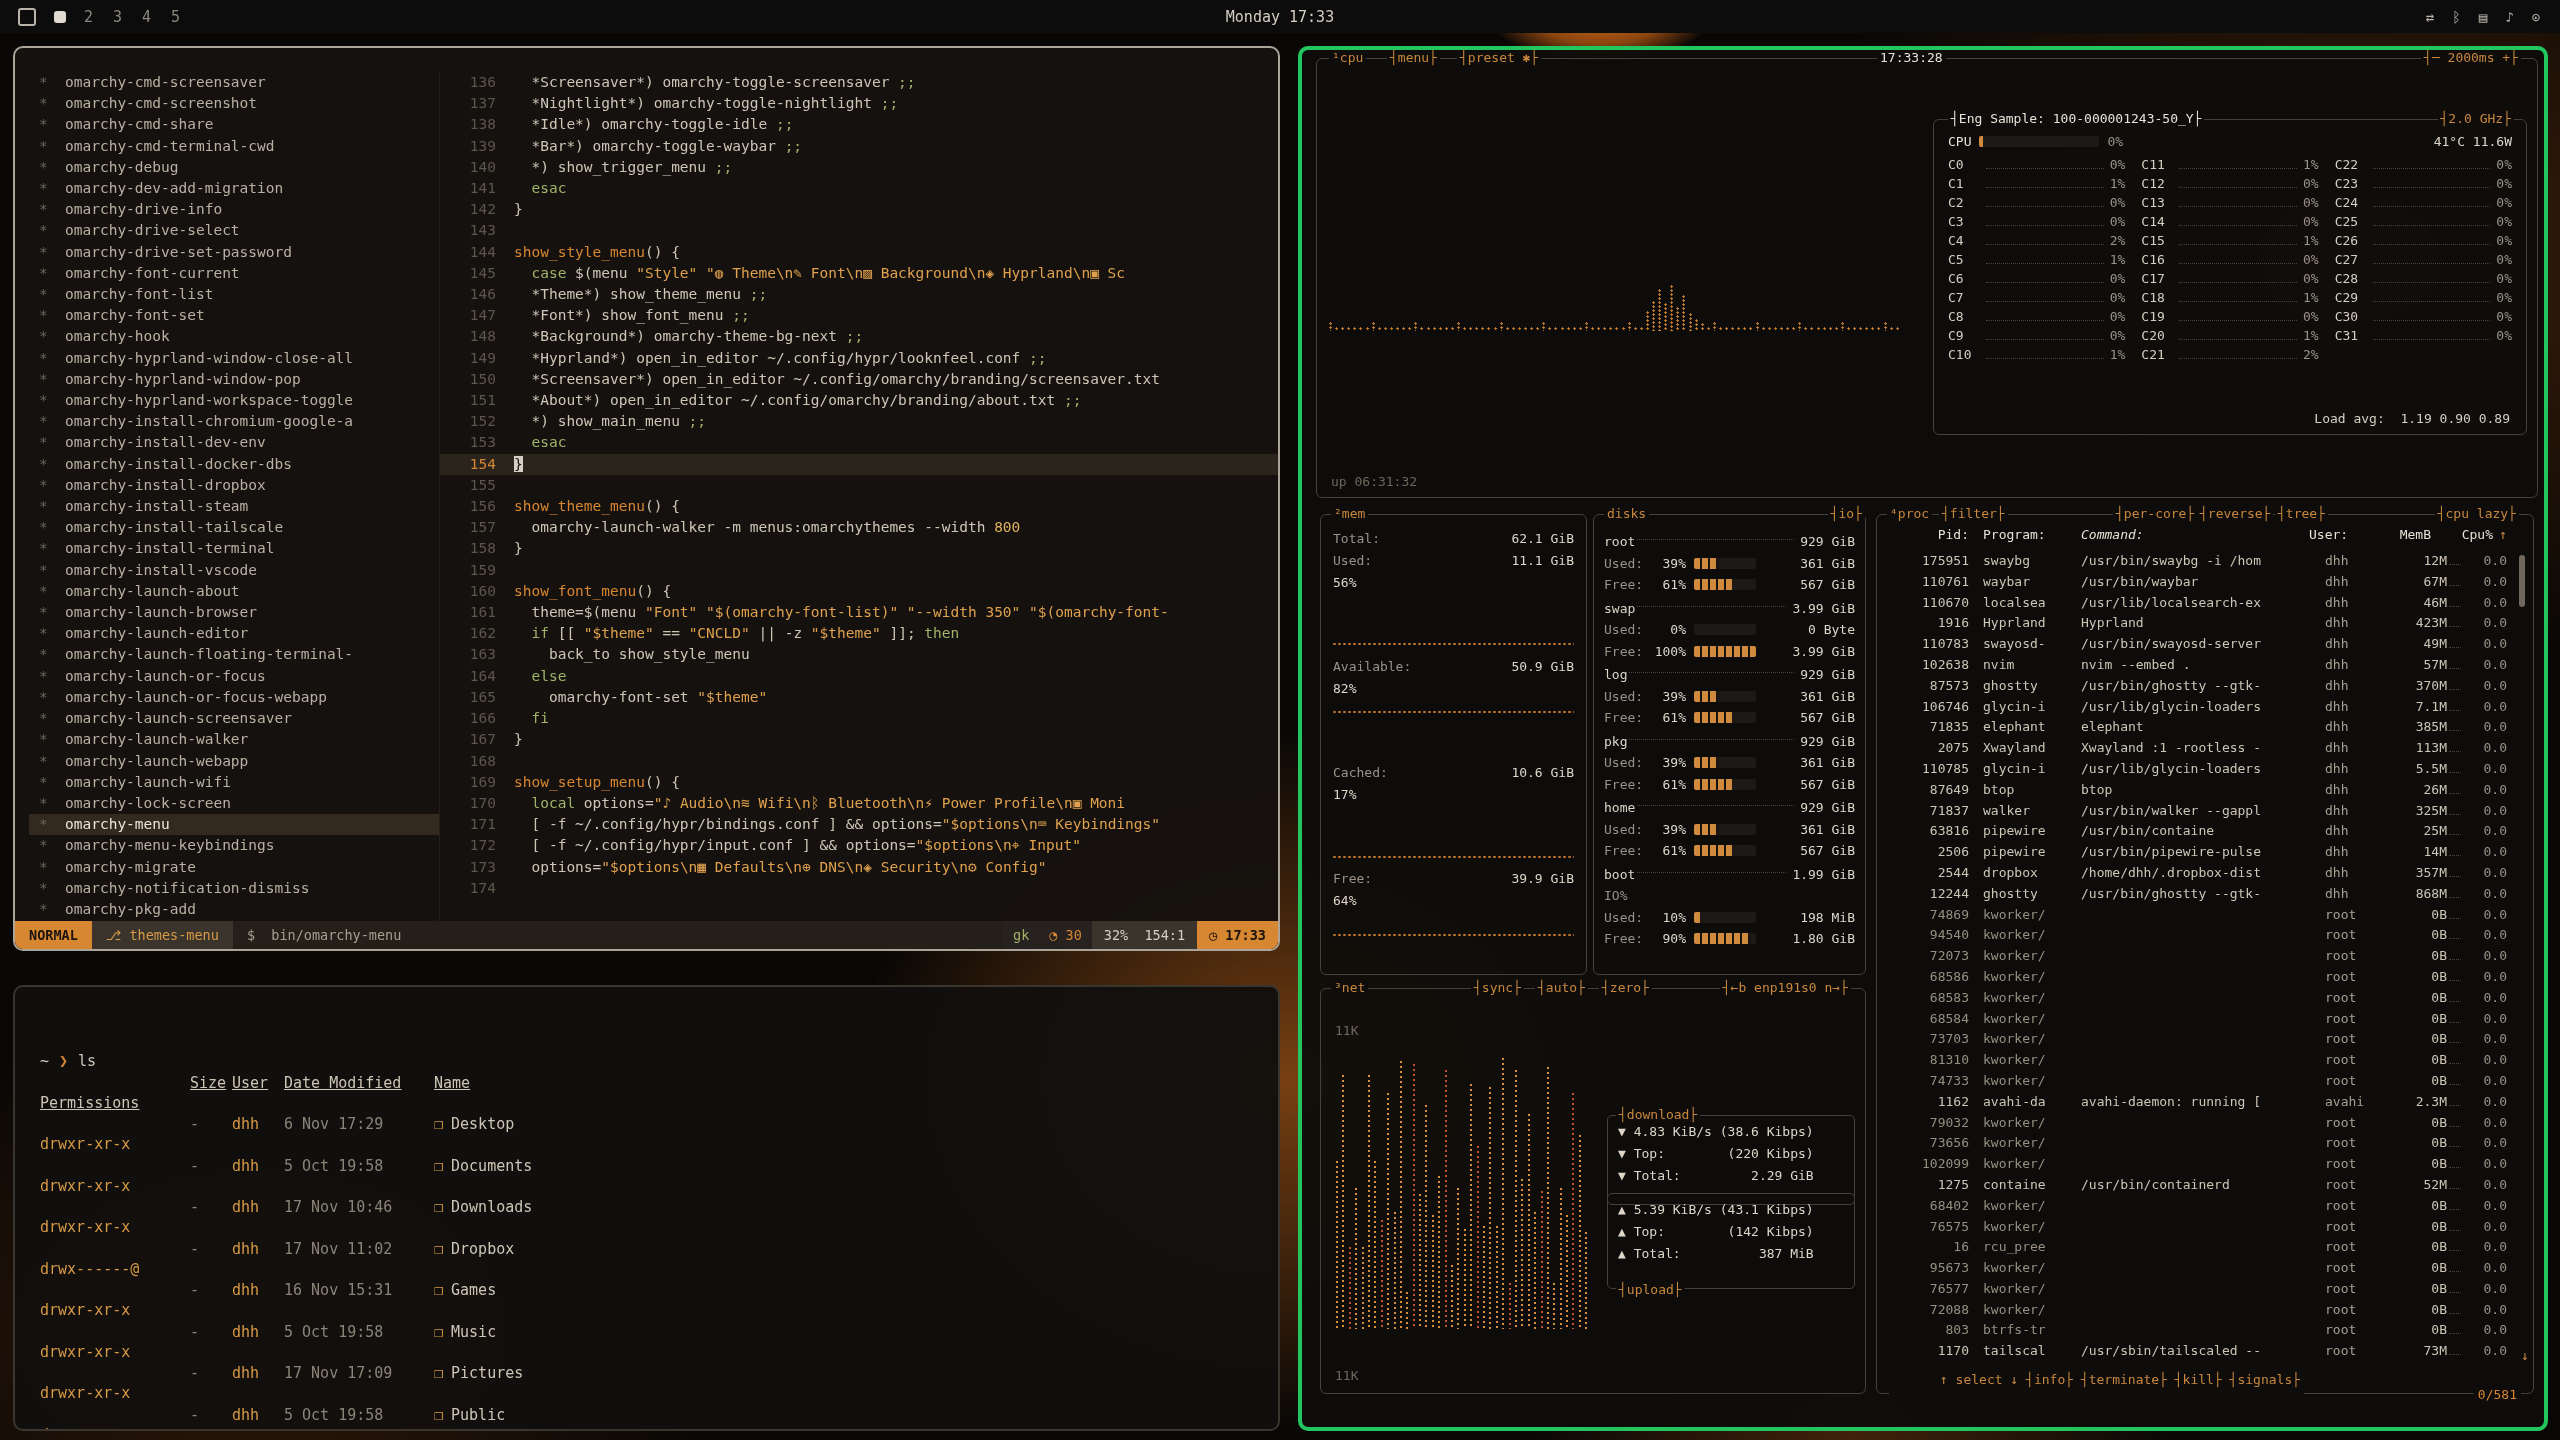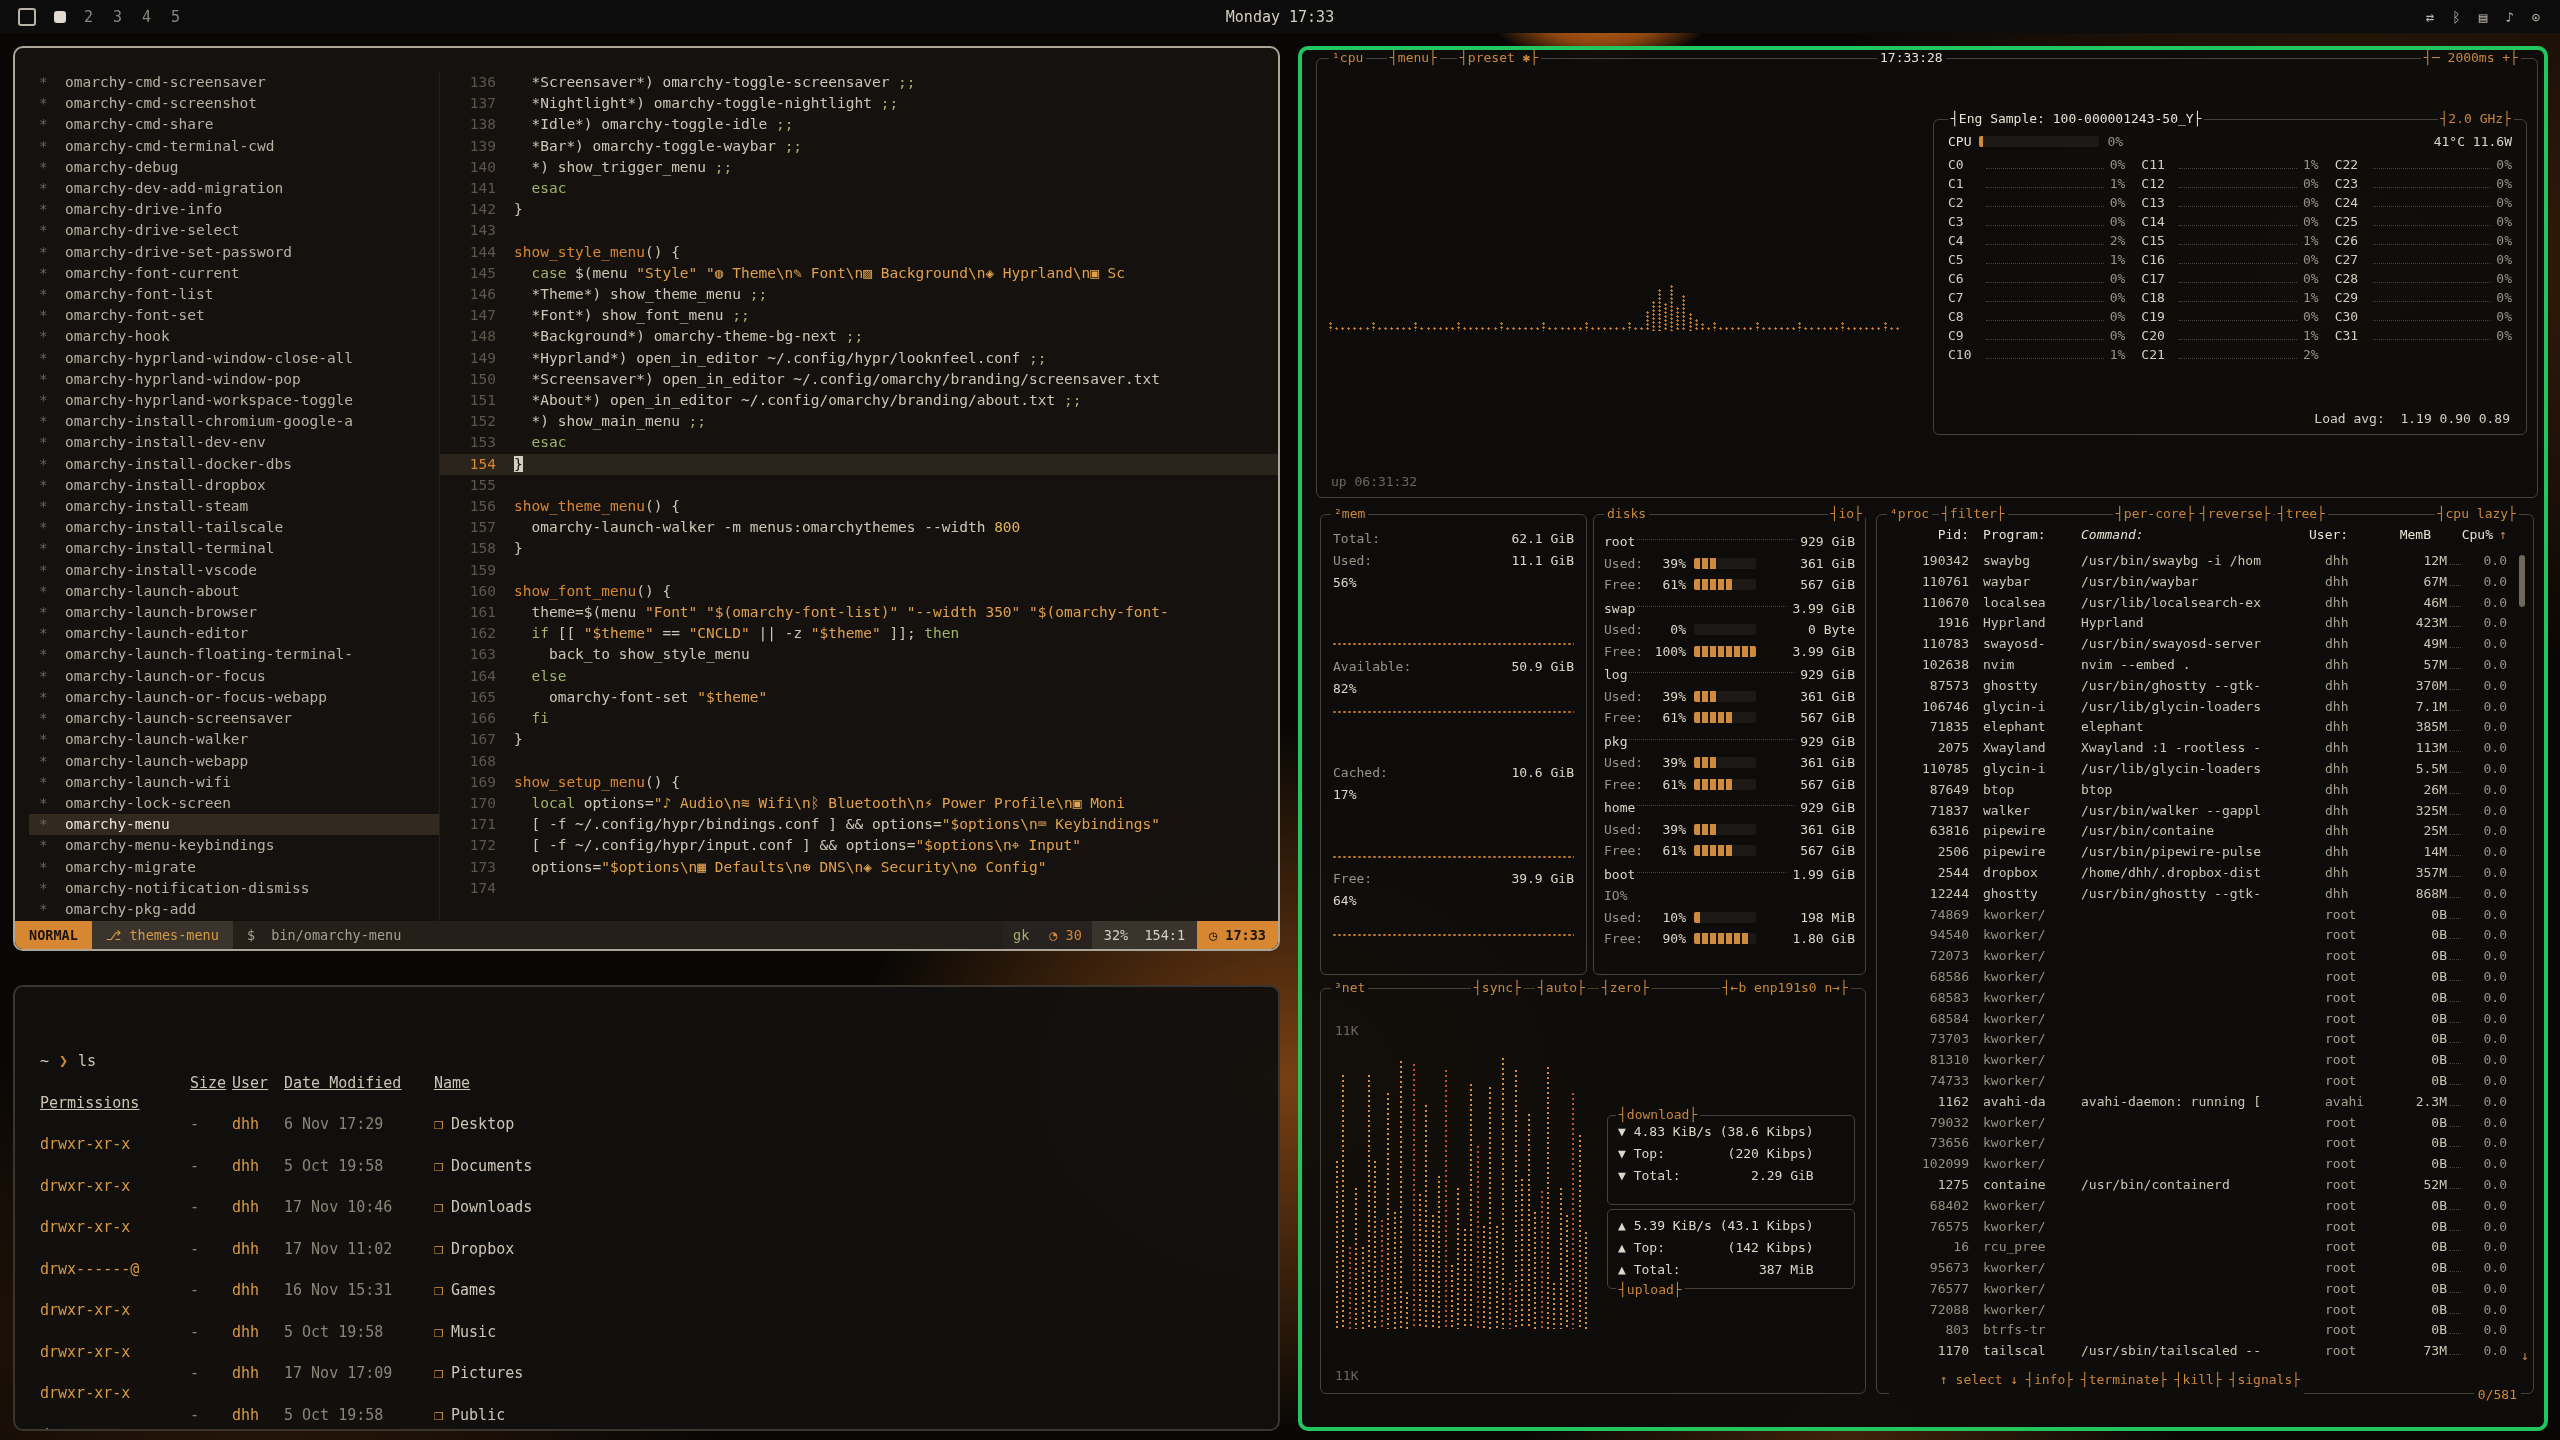--- a/index.html
+++ b/index.html
@@ -113,21 +113,21 @@
   .iorow{color:#9a9288;}
   .net-box{left:18px;top:938px;width:546px;height:406px;}
   .net-graph{position:absolute;left:14px;top:44px;width:258px;height:296px;display:flex;align-items:flex-end;overflow:hidden;}
   .ngcol{width:4px;margin-right:2.4px;flex:none;position:relative;
     background-image:radial-gradient(circle at 2px 2px,#d98e3a 1.15px,transparent 1.45px);background-size:5px 5px;}
   .ngcol.up{background-image:radial-gradient(circle at 2px 2px,#c4502c 1.15px,transparent 1.45px);}
   .net-scale-top{position:absolute;top:34px;left:14px;color:#6f675c;}
   .net-scale-bottom{position:absolute;bottom:10px;left:14px;color:#6f675c;}
   .sub-box{position:absolute;border:1px solid #45403a;border-radius:5px;box-sizing:border-box;padding:8px 10px 0 10px;}
   .dl-box{left:286px;top:126px;width:248px;height:90px;}
-  .ul-box{left:286px;top:220px;width:248px;height:80px;}
+  .ul-box{left:286px;top:204px;width:248px;height:96px;}
   .nline{white-space:pre;height:22px;color:#ddd6c9;}
   .proc-box{left:574px;top:464px;width:658px;height:880px;}
   .proc-head{position:absolute;left:10px;right:26px;top:12px;display:flex;white-space:pre;color:#e8e2d6;}
   .ph-pid{width:82px;flex:none;text-align:right;}
   .ph-prog{width:98px;flex:none;padding-left:14px;}
   .ph-cmd{flex:1;font-style:italic;}
   .ph-user{width:64px;flex:none;}
   .ph-mem{width:58px;flex:none;text-align:right;}
   .ph-cpu{width:62px;flex:none;text-align:right;}
   .proc-rows{position:absolute;left:10px;right:26px;top:38px;bottom:26px;overflow:hidden;}
@@ -584,21 +584,21 @@
     <div class="proc-head">
       <span class="ph-pid">Pid:</span>
       <span class="ph-prog">Program:</span>
       <span class="ph-cmd">Command:</span>
       <span class="ph-user">User:</span>
       <span class="ph-mem">MemB</span>
       <span class="ph-cpu">Cpu%</span>
       <span style="width:14px;text-align:right;color:#c9873d">↑</span>
     </div>
     <div class="proc-rows" id="proc-rows">
-        <div class="prow"><span class="p-pid">190342</span><span class="p-prog">swaybg</span><span class="p-cmd">/usr/bin/swaybg -i /hom</span><span class="p-user">dhh</span><span class="p-mem">12M</span><span class="leader"></span><span class="p-cpu">0.0</span></div>
+        <div class="prow"><span class="p-pid">175951</span><span class="p-prog">swaybg</span><span class="p-cmd">/usr/bin/swaybg -i /hom</span><span class="p-user">dhh</span><span class="p-mem">12M</span><span class="leader"></span><span class="p-cpu">0.0</span></div>
         <div class="prow"><span class="p-pid">110761</span><span class="p-prog">waybar</span><span class="p-cmd">/usr/bin/waybar</span><span class="p-user">dhh</span><span class="p-mem">67M</span><span class="leader"></span><span class="p-cpu">0.0</span></div>
         <div class="prow"><span class="p-pid">110670</span><span class="p-prog">localsea</span><span class="p-cmd">/usr/lib/localsearch-ex</span><span class="p-user">dhh</span><span class="p-mem">46M</span><span class="leader"></span><span class="p-cpu">0.0</span></div>
         <div class="prow"><span class="p-pid">1916</span><span class="p-prog">Hyprland</span><span class="p-cmd">Hyprland</span><span class="p-user">dhh</span><span class="p-mem">423M</span><span class="leader"></span><span class="p-cpu">0.0</span></div>
         <div class="prow"><span class="p-pid">110783</span><span class="p-prog">swayosd-</span><span class="p-cmd">/usr/bin/swayosd-server</span><span class="p-user">dhh</span><span class="p-mem">49M</span><span class="leader"></span><span class="p-cpu">0.0</span></div>
         <div class="prow"><span class="p-pid">102638</span><span class="p-prog">nvim</span><span class="p-cmd">nvim --embed .</span><span class="p-user">dhh</span><span class="p-mem">57M</span><span class="leader"></span><span class="p-cpu">0.0</span></div>
         <div class="prow"><span class="p-pid">87573</span><span class="p-prog">ghostty</span><span class="p-cmd">/usr/bin/ghostty --gtk-</span><span class="p-user">dhh</span><span class="p-mem">370M</span><span class="leader"></span><span class="p-cpu">0.0</span></div>
         <div class="prow"><span class="p-pid">106746</span><span class="p-prog">glycin-i</span><span class="p-cmd">/usr/lib/glycin-loaders</span><span class="p-user">dhh</span><span class="p-mem">7.1M</span><span class="leader"></span><span class="p-cpu">0.0</span></div>
         <div class="prow"><span class="p-pid">71835</span><span class="p-prog">elephant</span><span class="p-cmd">elephant</span><span class="p-user">dhh</span><span class="p-mem">385M</span><span class="leader"></span><span class="p-cpu">0.0</span></div>
         <div class="prow"><span class="p-pid">2075</span><span class="p-prog">Xwayland</span><span class="p-cmd">Xwayland :1 -rootless -</span><span class="p-user">dhh</span><span class="p-mem">113M</span><span class="leader"></span><span class="p-cpu">0.0</span></div>
         <div class="prow"><span class="p-pid">110785</span><span class="p-prog">glycin-i</span><span class="p-cmd">/usr/lib/glycin-loaders</span><span class="p-user">dhh</span><span class="p-mem">5.5M</span><span class="leader"></span><span class="p-cpu">0.0</span></div>

